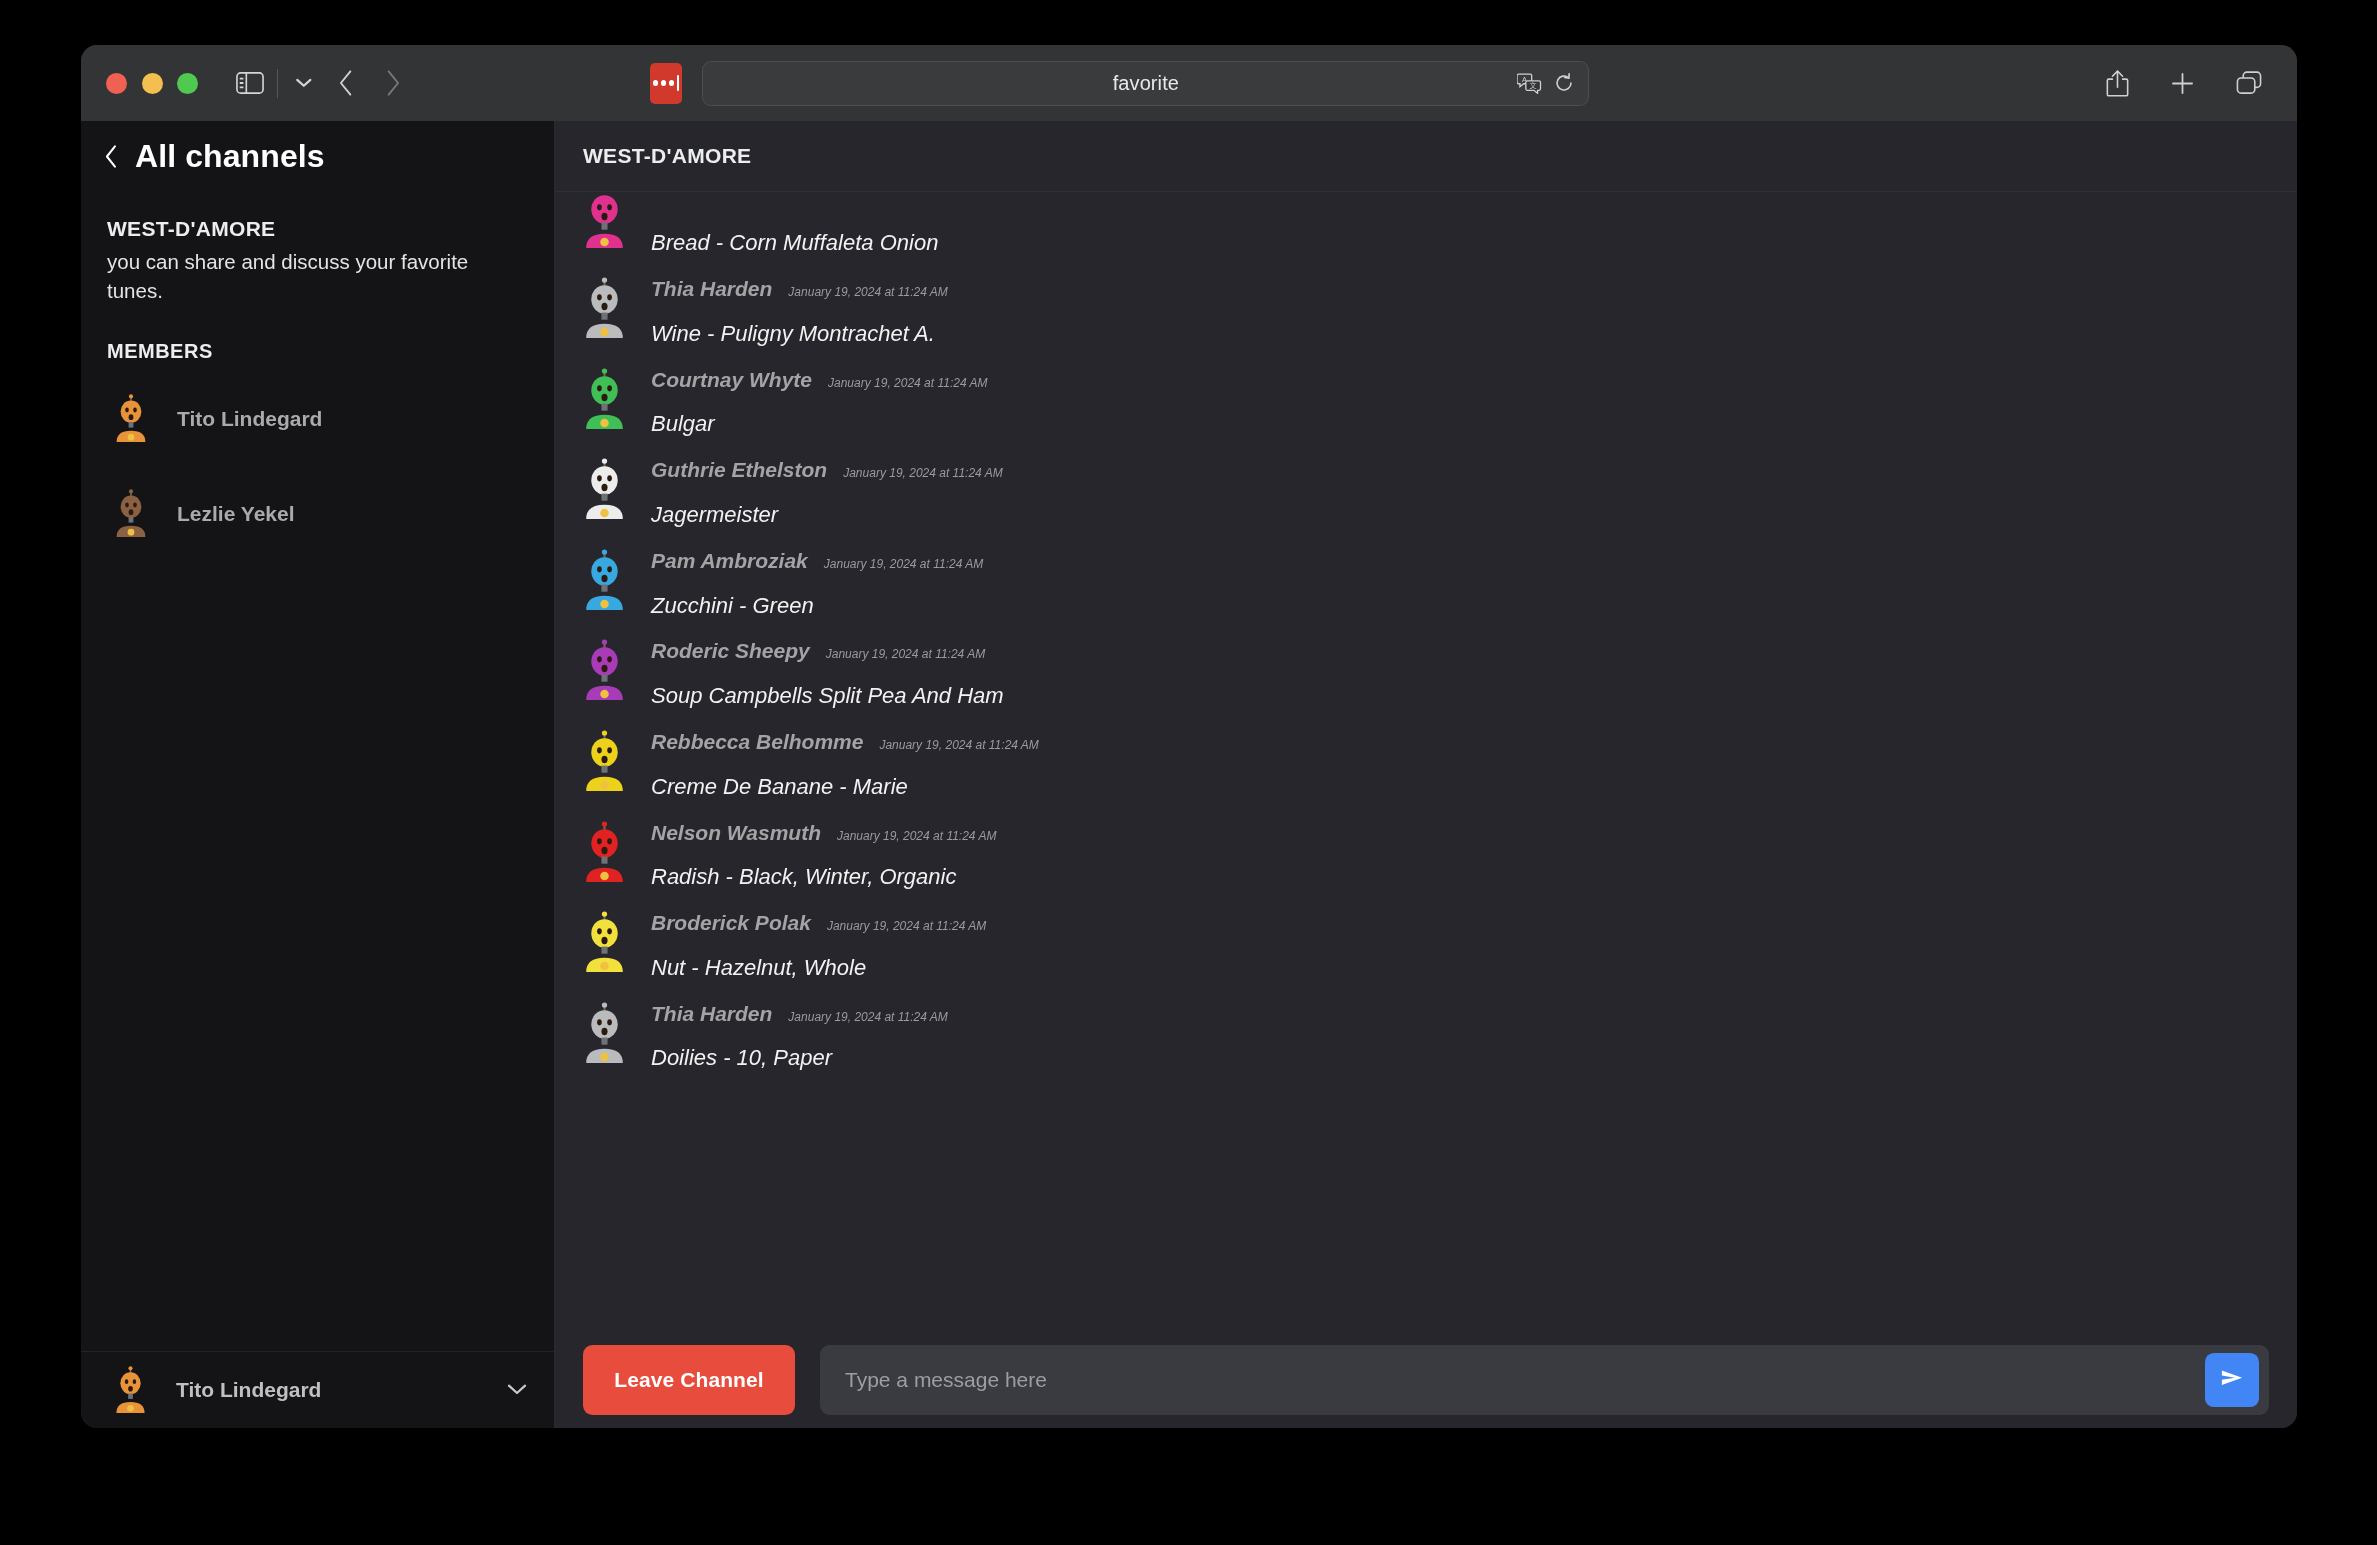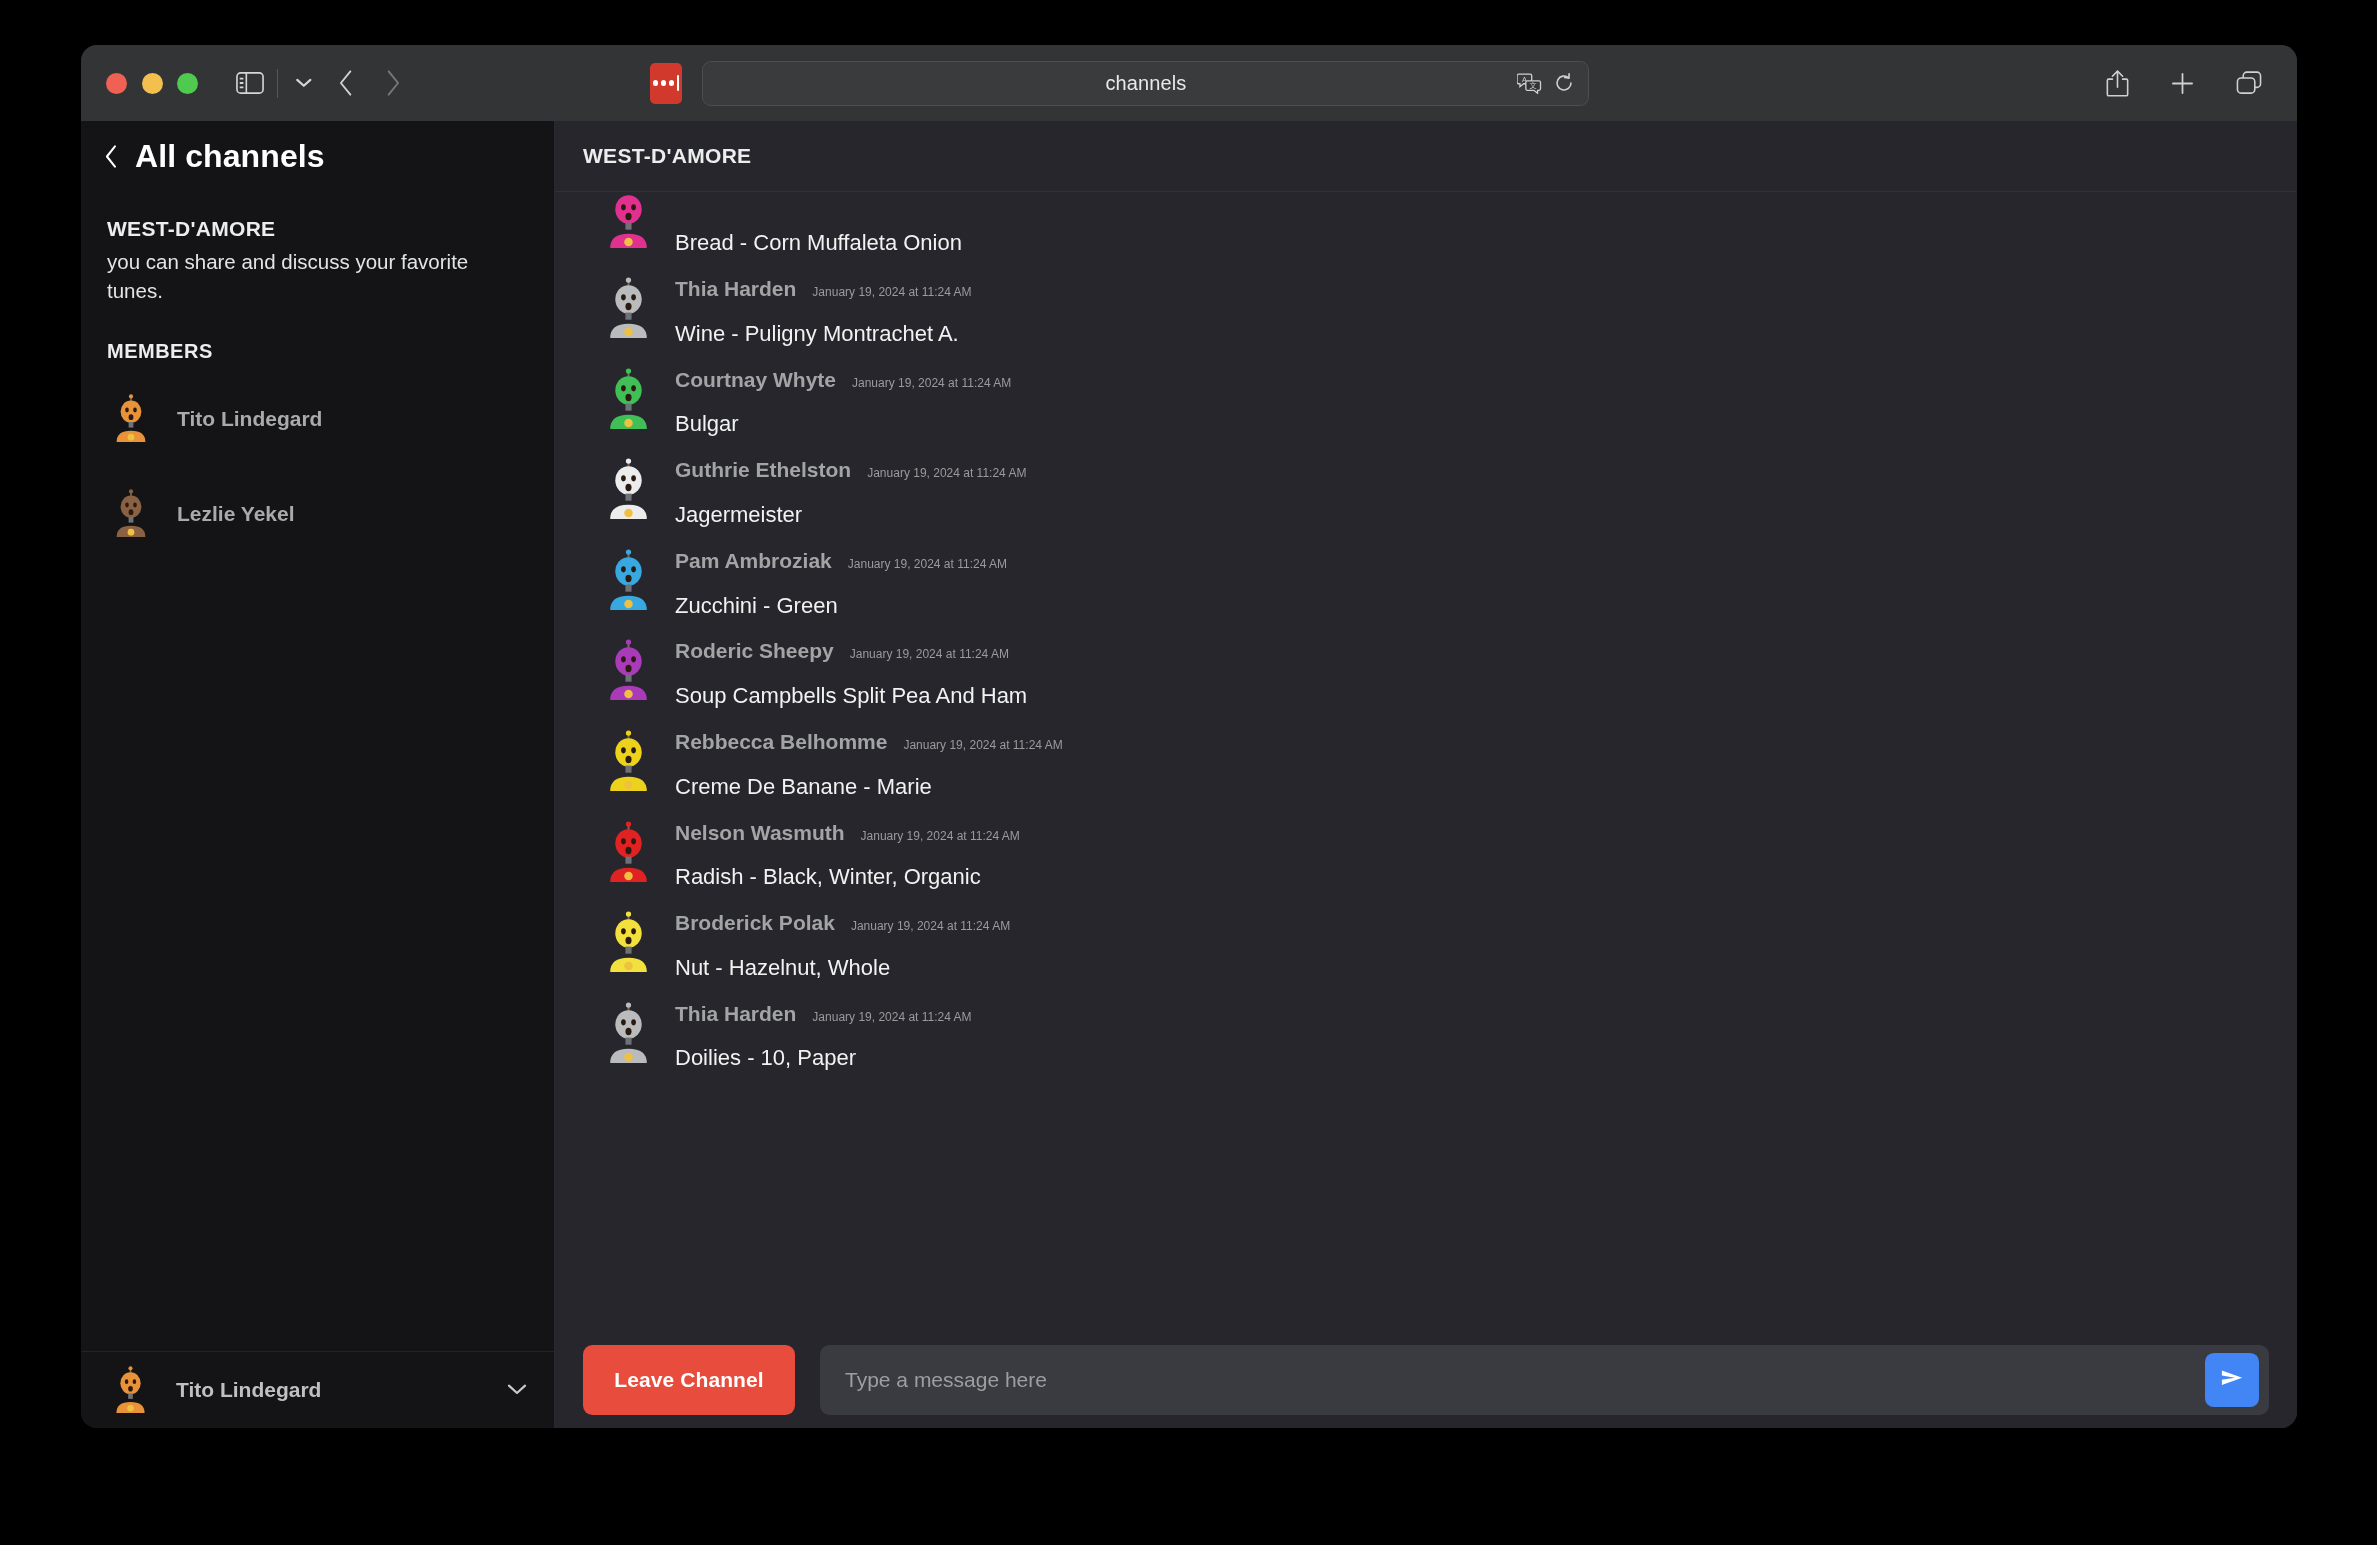--- a/index.html
+++ b/index.html
@@ -165,22 +165,23 @@
     border-bottom: 0.7px solid #303037;
   }
   .main-title {
     color: #eceded; font-size: 21px; font-weight: 700;
     letter-spacing: 0.3px;
   }
 
   .messages {
     flex: 1;
     overflow: hidden;
-    padding: 0 43px;
+    padding: 0 19px;
     position: relative;
+    font-style: italic;
   }
   .msg {
     display: grid;
     grid-template-columns: 61px 1fr;
     column-gap: 16px;
     padding-top: 20.5px;
   }
   .msg:first-child { margin-top: -26px; }
   .msg-avatar {
     width: 61px; height: 61px;
@@ -284,21 +285,21 @@
     </span>
 
     <span class="ext-badge">
       <i></i>
         <i></i>
         <i></i>
         <span class="bar"></span>
     </span>
 
     <div class="urlbar">
-      <span class="url-text">channels</span>
+      <span class="url-text">favorite</span>
       <span class="url-right">
         <span class="tb-icon">
           <svg width="25" height="22" viewBox="0 0 34 30" fill="none" stroke="#cfd0d1" stroke-width="1.8">
             <path d="M2 3 h16 a2 2 0 0 1 2 2 v9 a2 2 0 0 1 -2 2 h-9 l-5 4 v-4 h-2 a2 2 0 0 1 -2 -2 v-9 a2 2 0 0 1 2 -2 z"></path>
             <text x="10" y="13" font-size="10" fill="#cfd0d1" stroke="none" text-anchor="middle" font-family="Liberation Sans, sans-serif">A</text>
             <path d="M14 12 h16 a2 2 0 0 1 2 2 v9 a2 2 0 0 1 -2 2 h-2 v4 l-5 -4 h-9 a2 2 0 0 1 -2 -2 v-9 a2 2 0 0 1 2 -2 z" fill="#333436"></path>
             <text x="22" y="22" font-size="10" fill="#cfd0d1" stroke="none" text-anchor="middle" font-family="Liberation Sans, sans-serif">文</text>
           </svg>
         </span>
         <span class="tb-icon">

